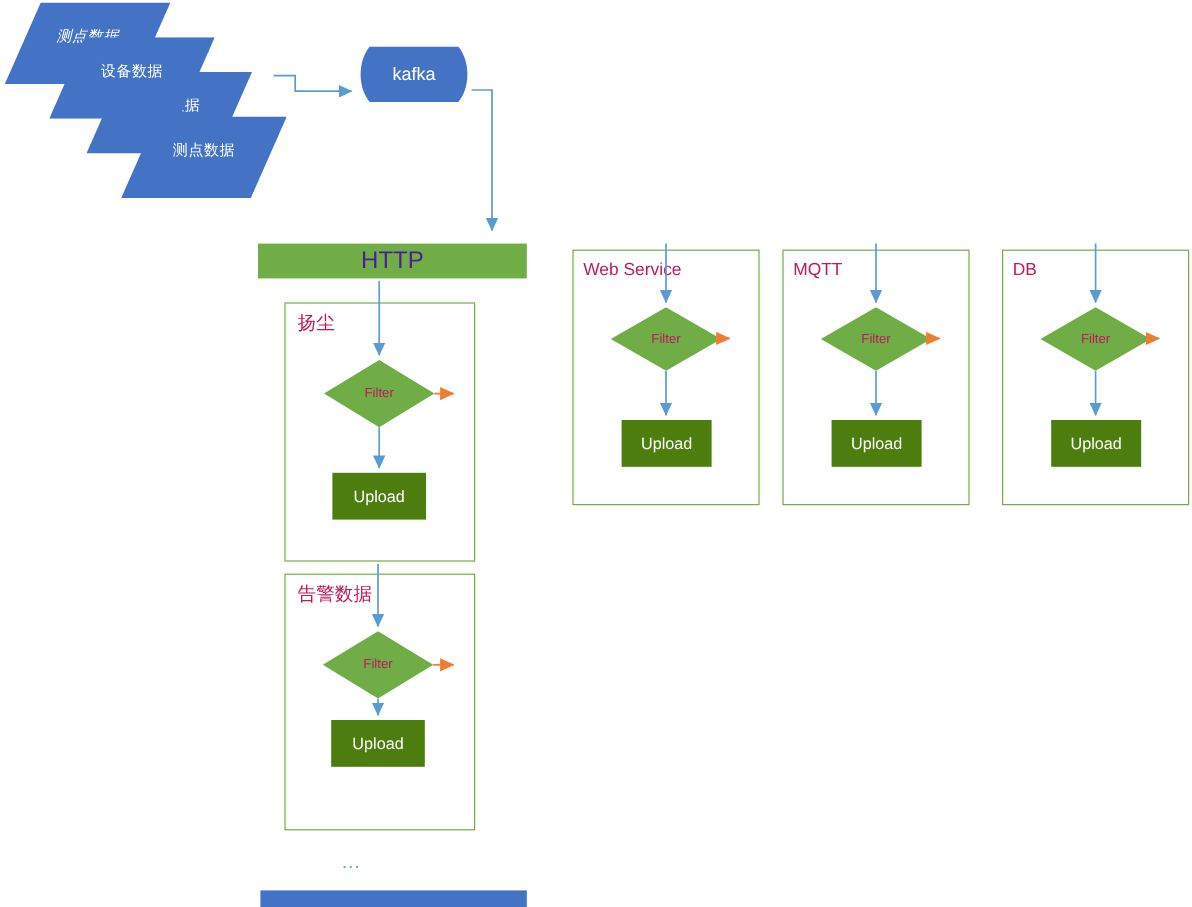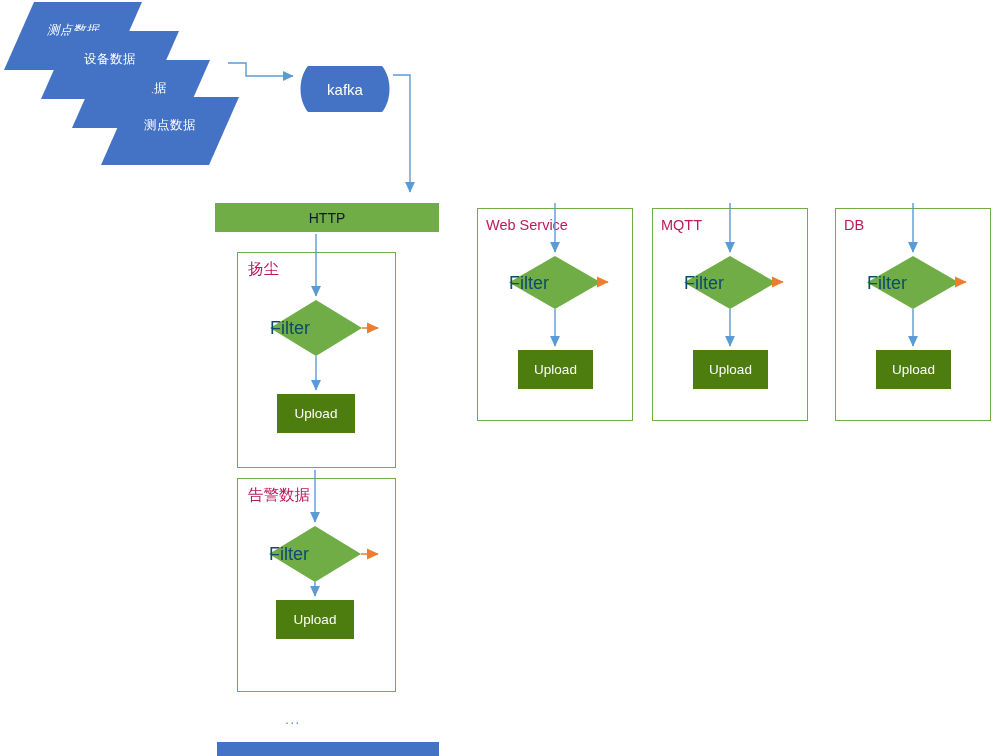--- a/index.html
+++ b/index.html
@@ -44,22 +44,22 @@
     transform: translateY(-50%);
     text-align: center;
     color: #ffffff;
     font-size: 15px;
   }
 
   
   .proto-bar {
     position: absolute;
     background: #70AD47;
-    color: #0f172a;
-    font-size: 14px;
+    color: #4c1d95;
+    font-size: 20px;
     display: flex;
     align-items: center;
     justify-content: center;
   }
 
   
   .group-box {
     position: absolute;
     border: 1px solid #70AD47;
     background: transparent;
@@ -73,23 +73,23 @@
   }
   .group-title.cjk { font-size: 15.5px; }
 
   
   .diamond-wrap { position: absolute; }
   .diamond-label {
     position: absolute;
     left: 0; right: 0;
     top: 50%;
     transform: translateY(-50%);
-    text-align: left;
-    color: #0c4a6e;
-    font-size: 18px;
+    text-align: center;
+    color: #be185d;
+    font-size: 11px;
   }
 
   
   .upload-box {
     position: absolute;
     background: #4d7c0f;
     color: #ffffff;
     font-size: 13.5px;
     display: flex;
     align-items: center;
@@ -143,21 +143,21 @@
     <div class="src-label" style="top:20px;">设备数据</div>
   </div>
 
   <div class="src-wrap" style="left:101px; top:97px; width:138px; height:68px;">
     <svg class="src-shape" viewBox="0 0 138 68" preserveAspectRatio="none">
       <polygon points="30,0 138,0 108,68 0,68" fill="#4472C4"></polygon>
     </svg>
     <div class="src-label" style="top:20px;">测点数据</div>
   </div>
 
-  <div class="kafka-wrap" style="left:296px; top:64px; width:98px; height:50px;">
+  <div class="kafka-wrap" style="left:296px; top:37px; width:98px; height:50px;">
     <svg class="src-shape" viewBox="0 0 98 50" preserveAspectRatio="none">
       <path d="M 12,2 C 2,14 2,36 12,48 L 86,48 C 96,36 96,14 86,2 Z" fill="#4472C4"></path>
     </svg>
     <div class="kafka-label">kafka</div>
   </div>
 
   <div class="proto-bar" style="left:215px; top:203px; width:224px; height:29px;">HTTP</div>
 
   <div class="group-box" style="left:237px; top:252px; width:159px; height:216px;"></div>
   <div class="group-title cjk" style="left:248px; top:259px;">扬尘</div>

